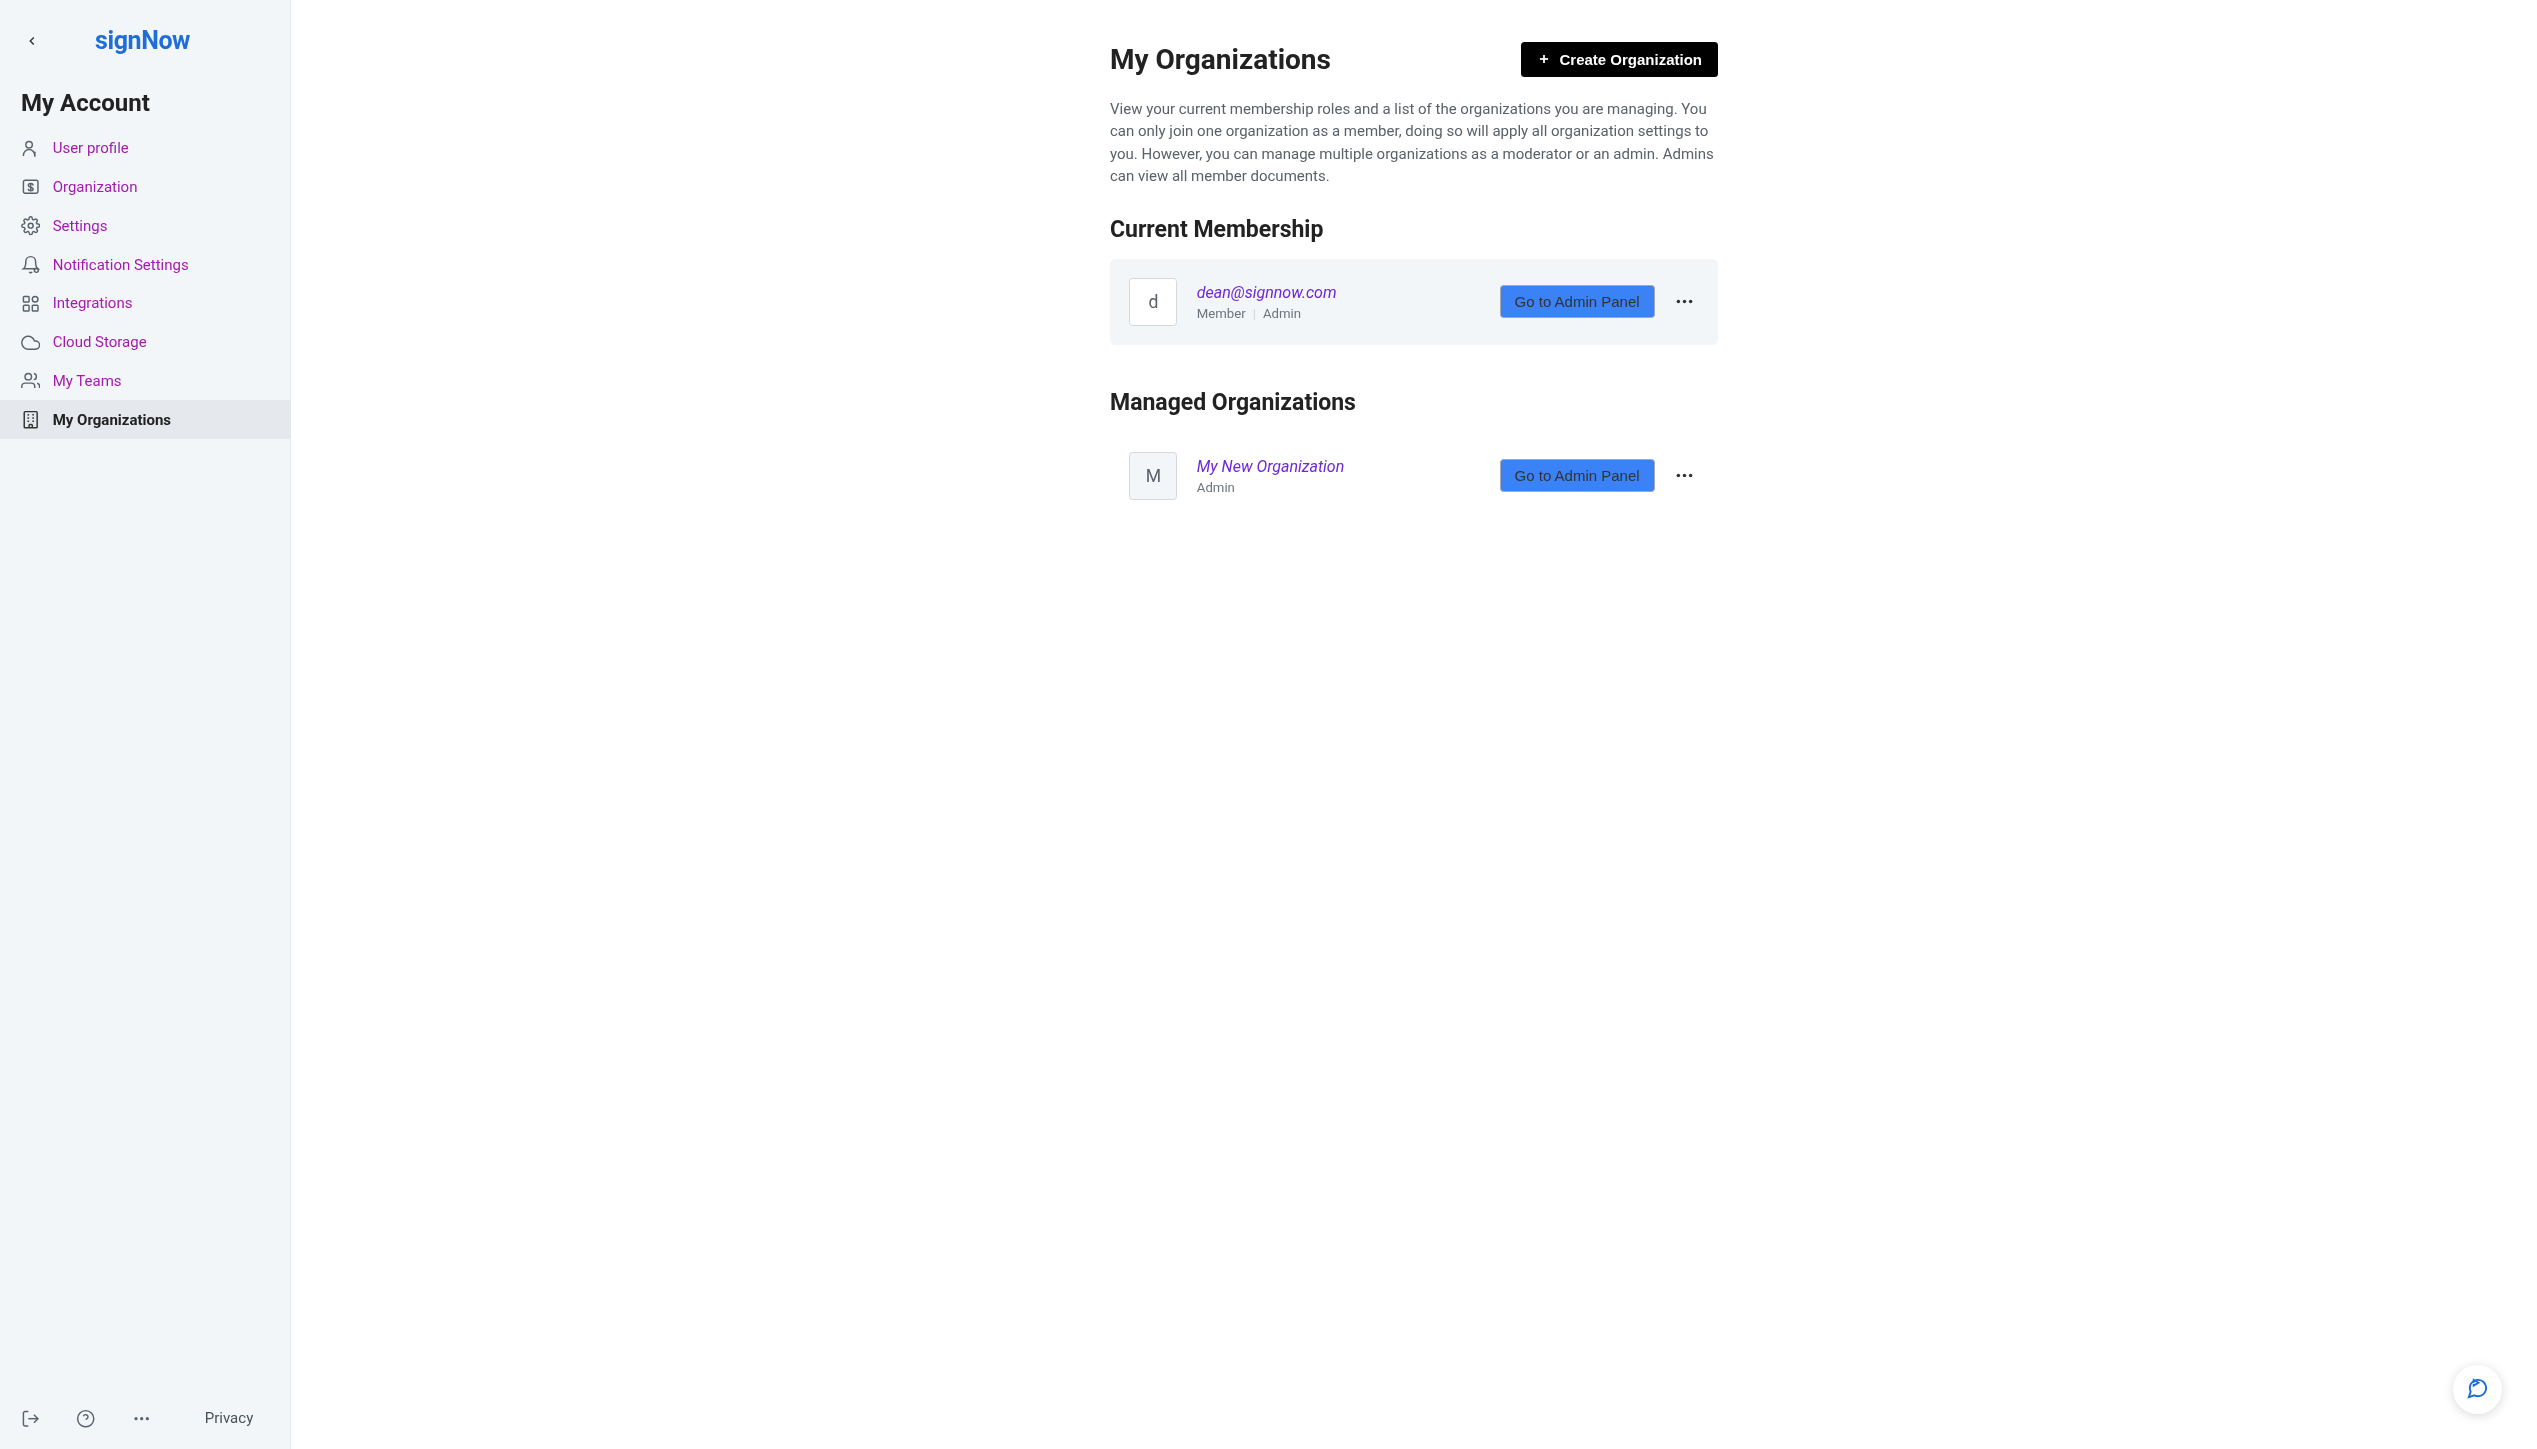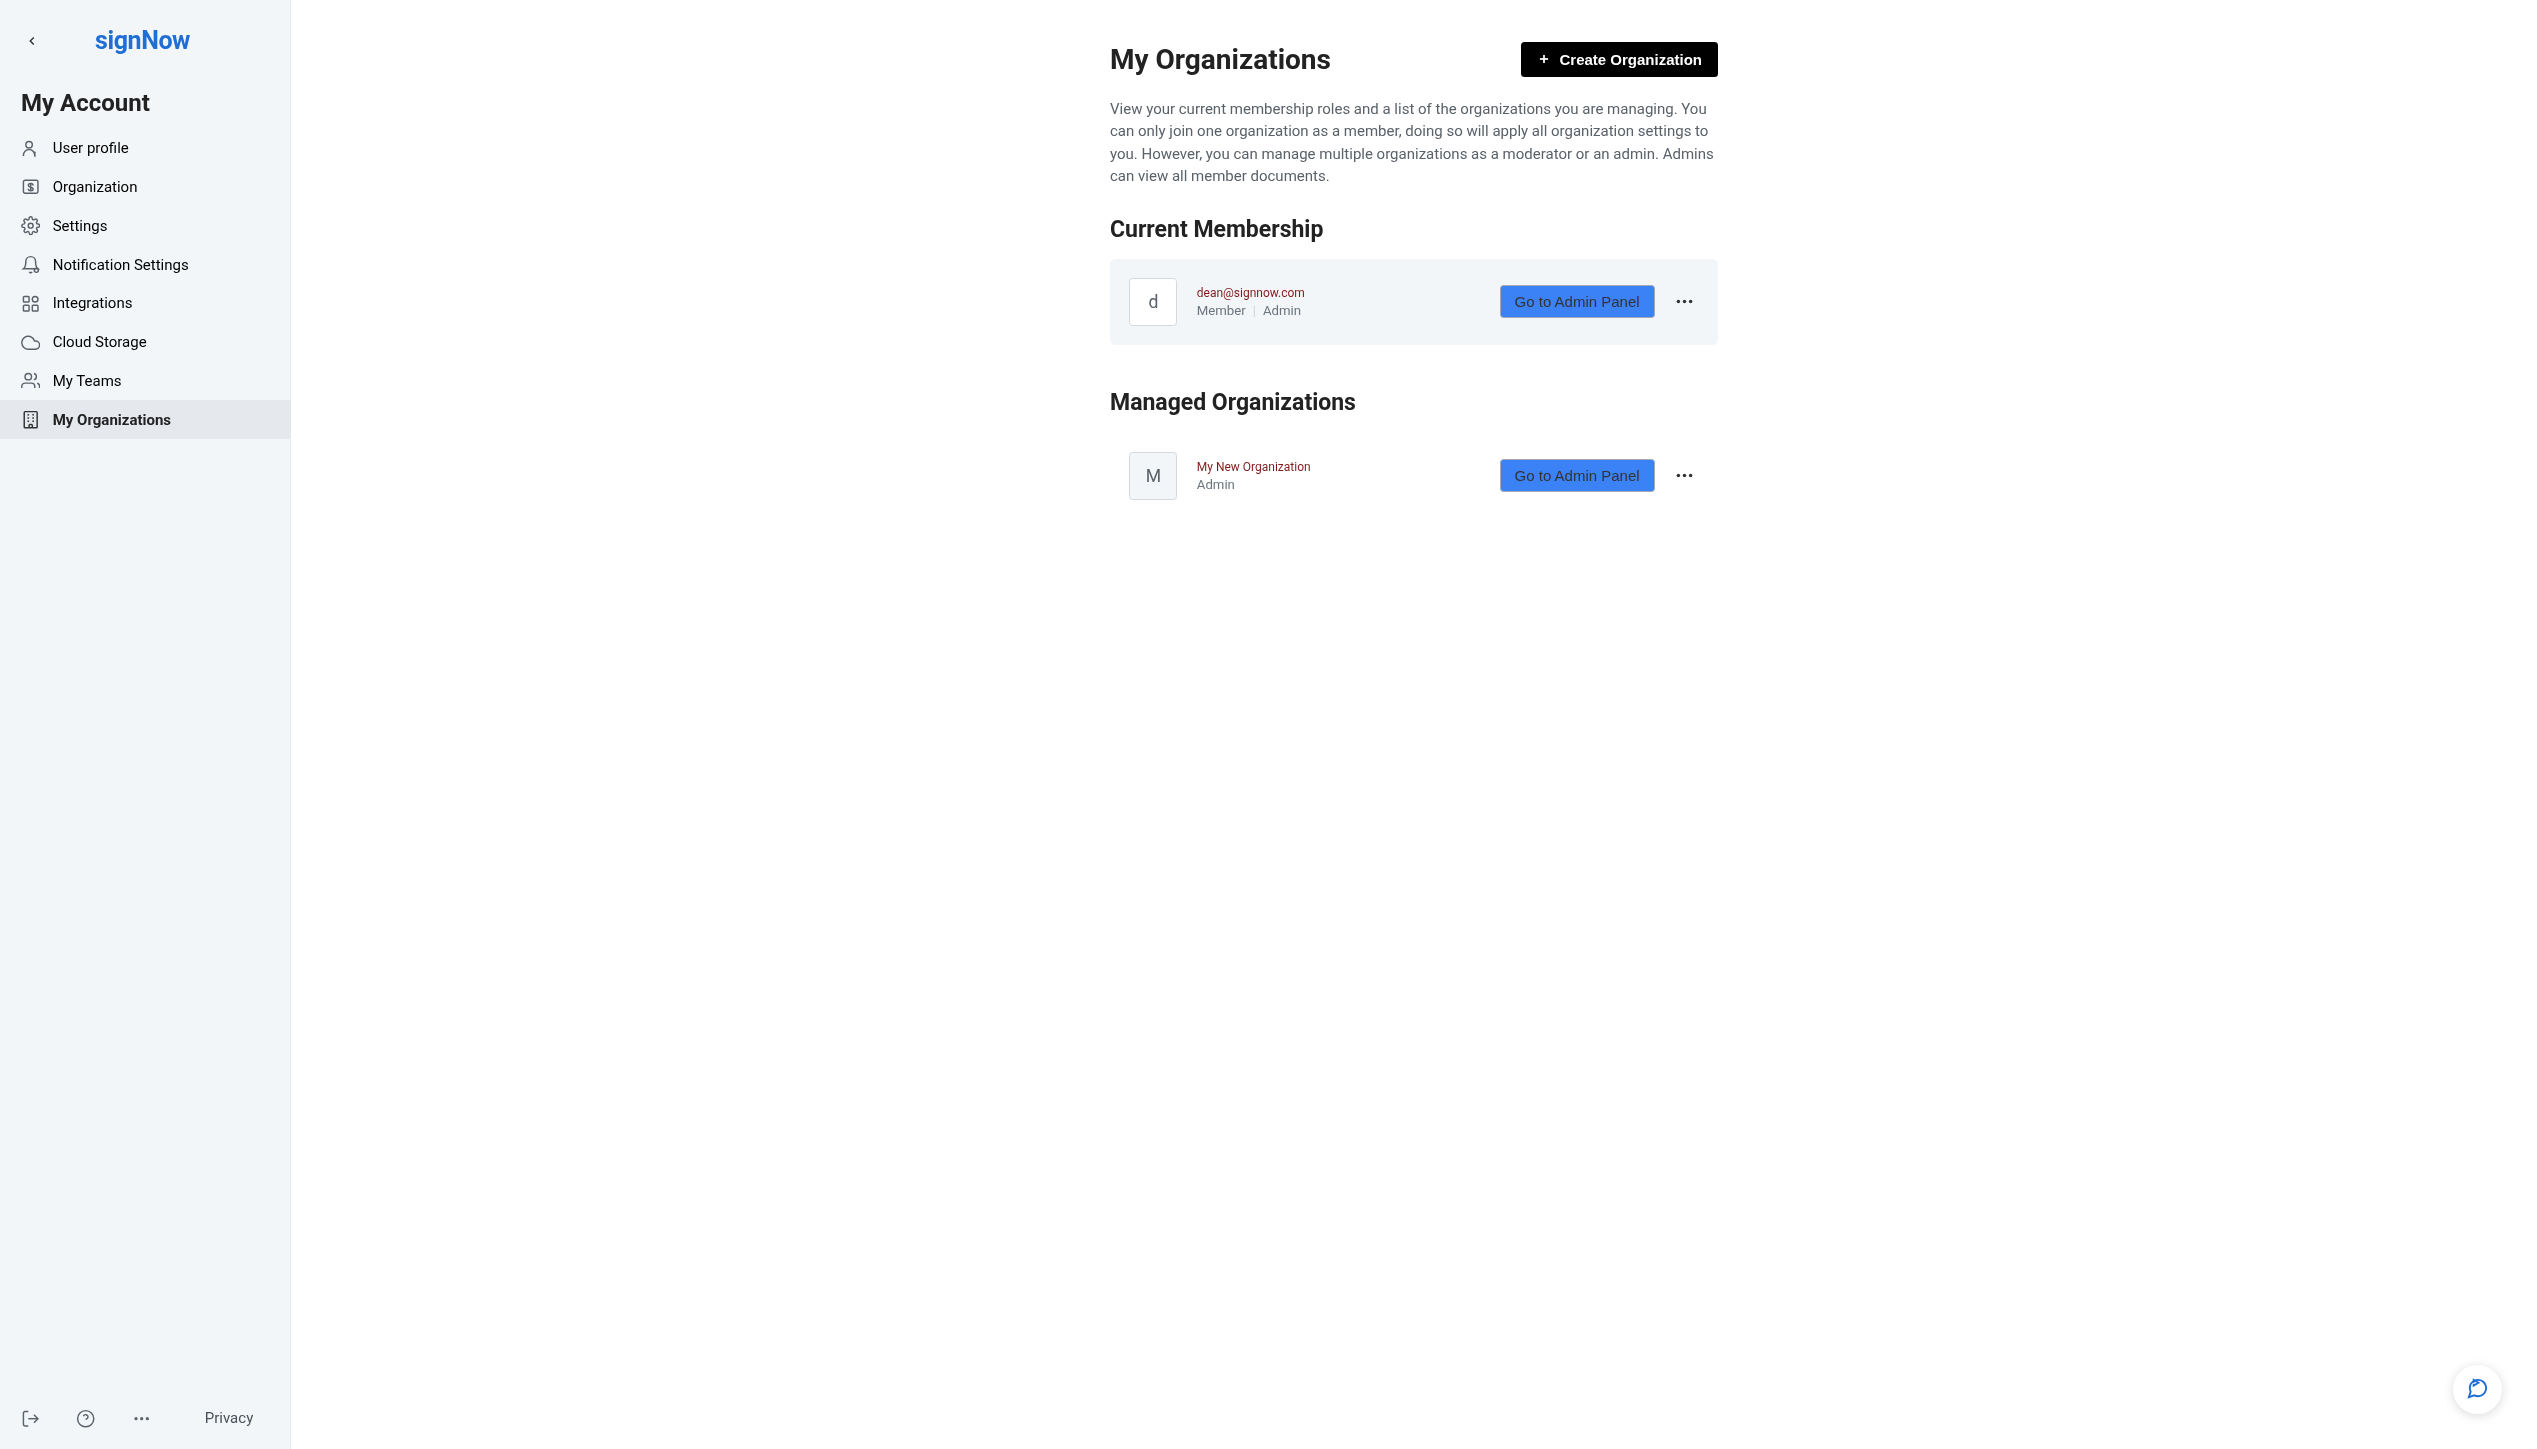--- a/index.html
+++ b/index.html
@@ -59,21 +59,21 @@
     .nav-list {
       list-style: none;
       flex: 1;
     }
     
     .nav-item {
       display: flex;
       align-items: center;
       padding: 9.7px 21px;
       cursor: pointer;
-      color: #000000;
+      color: #a21caf;
       font-size: 15px;
     }
     
     .nav-item.active {
       background: #e5e9ed;
       font-weight: 700;
       color: #222;
     }
     
     .nav-icon {
@@ -203,23 +203,24 @@
     
     .org-card.plain .avatar {
       background: #f3f6f9;
     }
     
     .org-info {
       flex: 1;
     }
     
     .org-name {
-      font-size: 12px;
-      color: #7f1d1d;
+      font-size: 16px;
+      color: #6d28d9;
       margin-bottom: 3.5px;
+      font-style: italic;
     }
     
     .org-roles {
       font-size: 13.2px;
       color: #6c757d;
     }
     
     .role-sep {
       color: #cfd4d9;
       margin: 0 7px;

